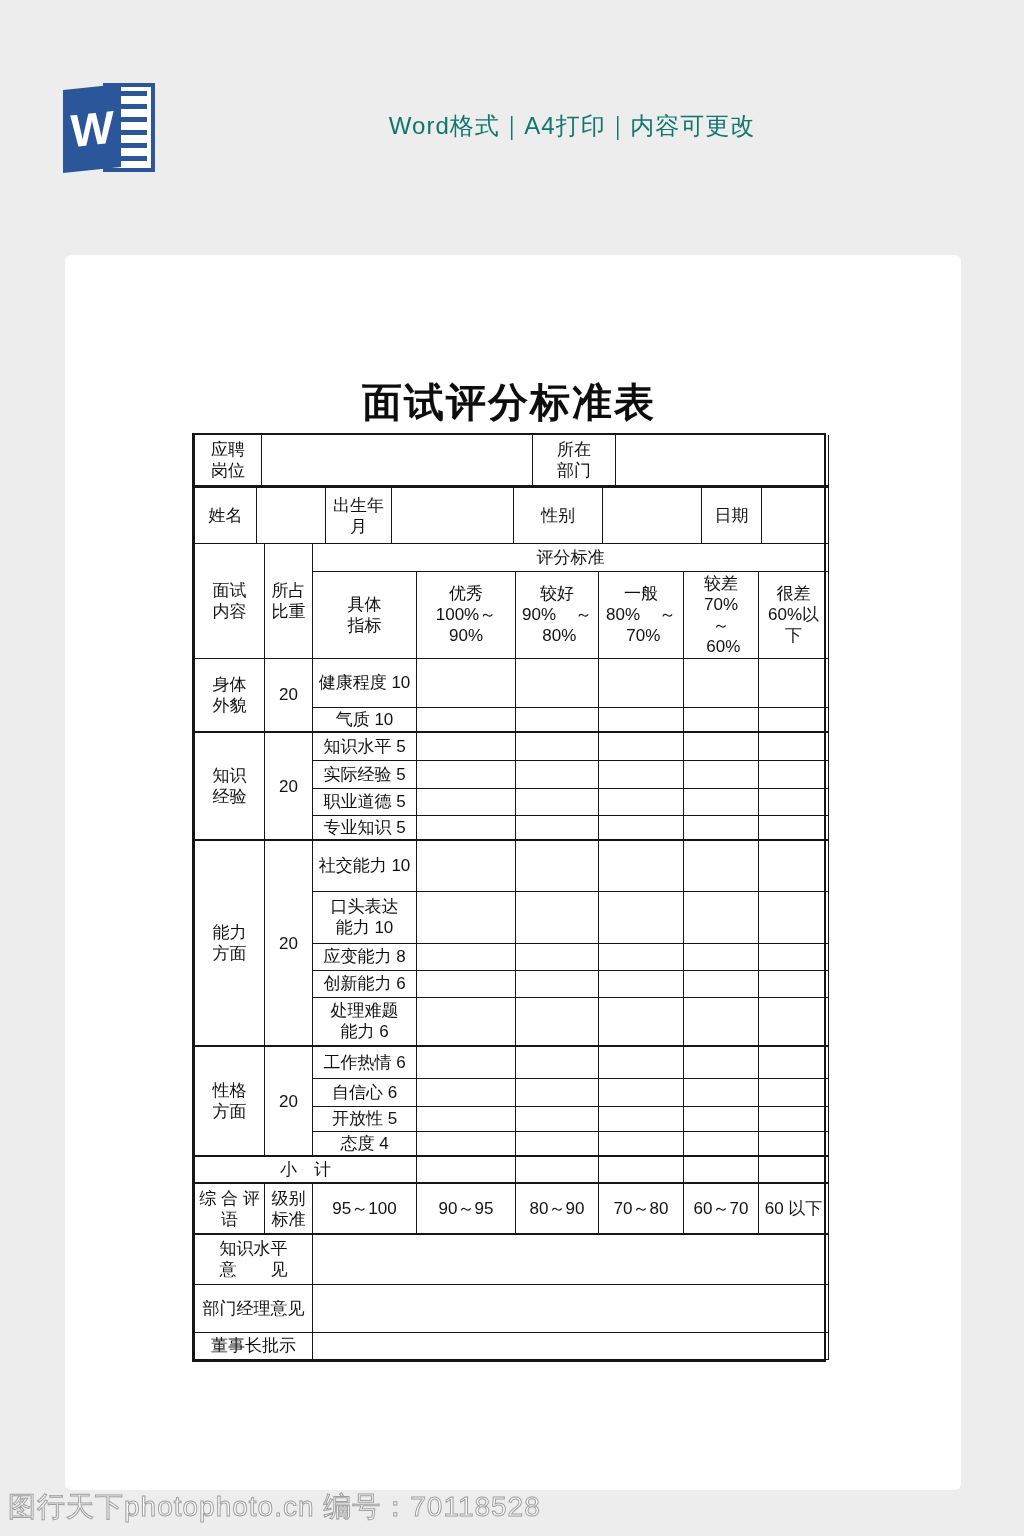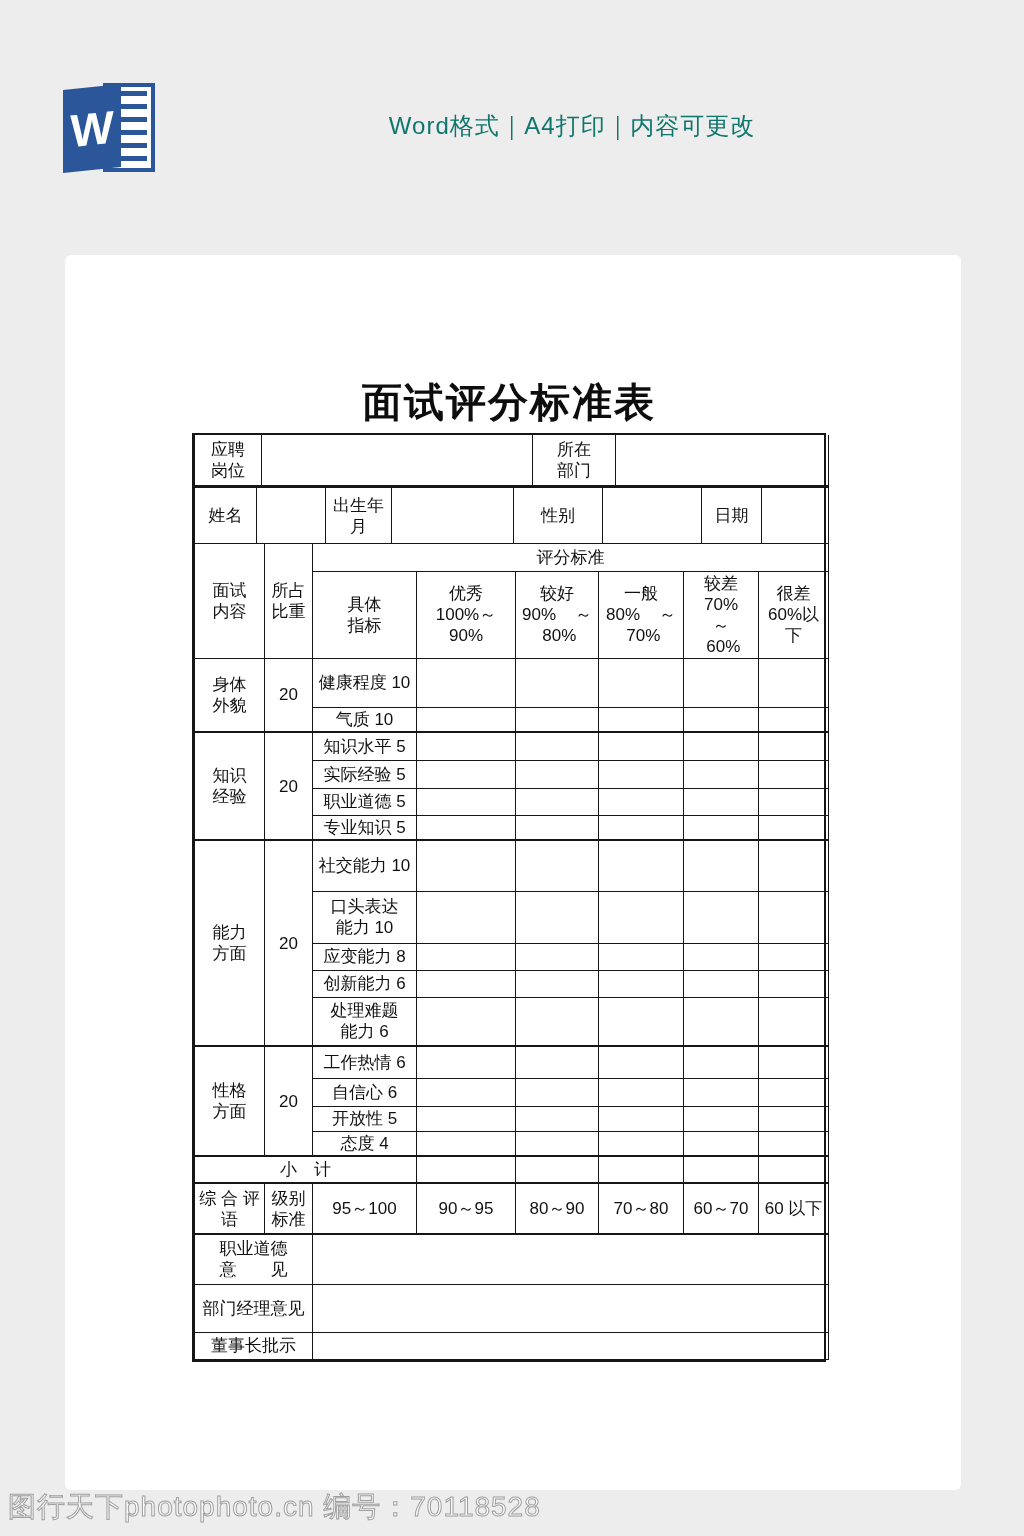--- a/index.html
+++ b/index.html
@@ -330,21 +330,21 @@
 标准</td>
         <td>95～100</td>
         <td>90～95</td>
         <td>80～90</td>
         <td>70～80</td>
         <td>60～70</td>
         <td>60 以下</td>
       </tr>
 
       <tr class="h50 bt2">
-        <td colspan="2">职业道德
+        <td colspan="2">知识水平
 意　　见</td>
         <td colspan="6"></td>
       </tr>
       <tr class="h48">
         <td colspan="2">部门经理意见</td>
         <td colspan="6"></td>
       </tr>
       <tr class="h35">
         <td colspan="2">董事长批示</td>
         <td colspan="6"></td>

